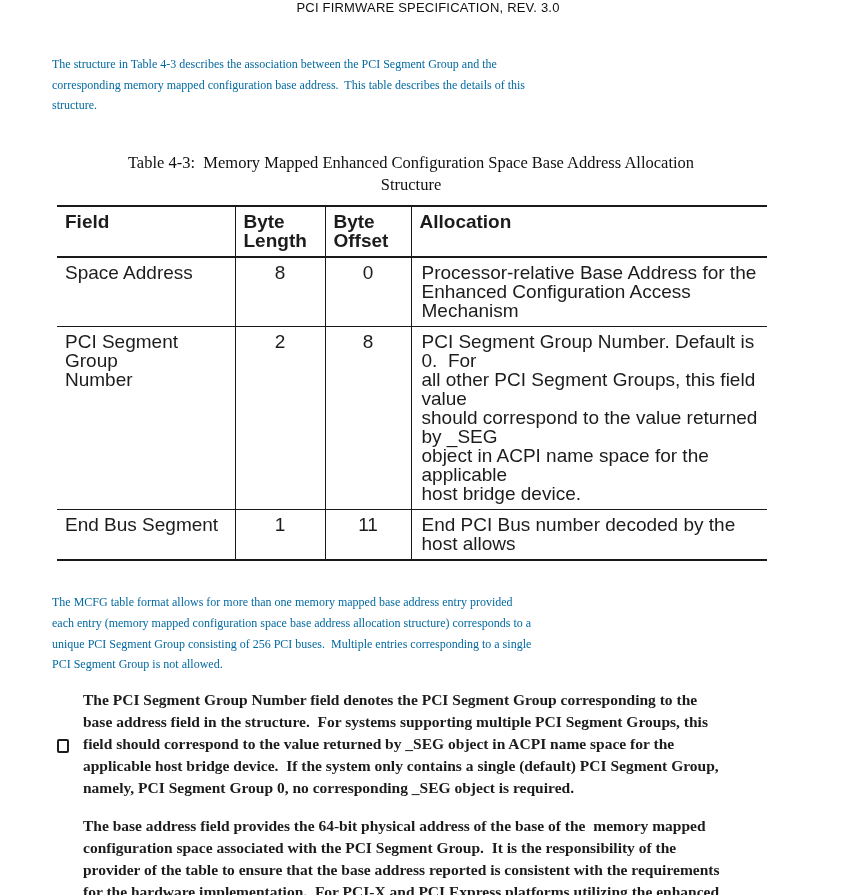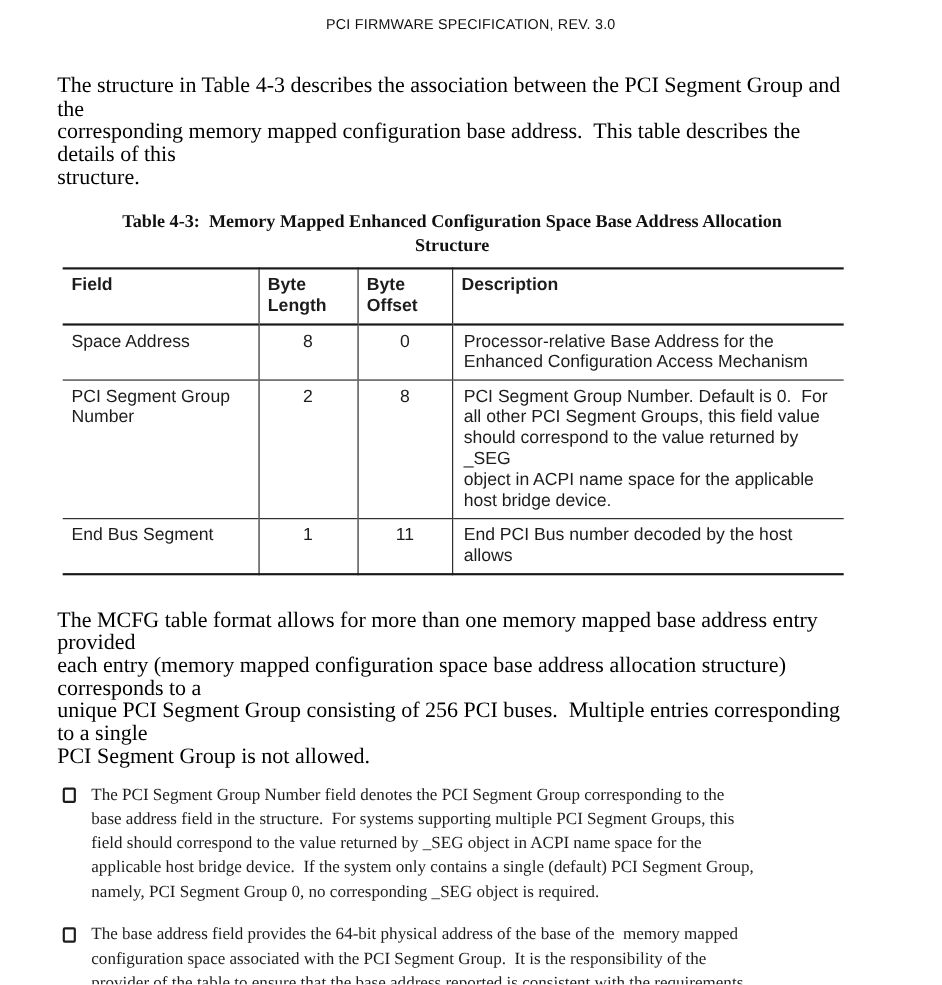--- a/index.html
+++ b/index.html
@@ -8,58 +8,57 @@
     position: relative;
     width: 856px;
     height: 895px;
     margin: 0 auto;
     background: #ffffff;
     color: #1c1c1c;
     overflow: hidden;
     font-family: "Liberation Serif", "DejaVu Serif", serif;
   }
   .running-header {
-    padding-top: 14px;
     text-align: center;
     font-family: "Liberation Sans", "DejaVu Sans", sans-serif;
     font-size: 13px;
     letter-spacing: 0.2px;
     color: #111111;
     white-space: pre-wrap;
   }
   .content {
     margin-left: 52px;
     width: 718px;
   }
   .body-para {
-    font-size: 20px;
+    font-size: 12px;
     line-height: 20.7px;
     white-space: pre-wrap;
-    color: #000000;
+    color: #0369a1;
     font-family: Liberation Serif, serif;
   }
   .intro-para { margin-top: 39px; }
   .table-caption {
-    margin-top: 18px;
+    margin-top: 36px;
     text-align: center;
-    font-weight: bold;
+    font-weight: normal;
     font-size: 16.5px;
     line-height: 22px;
     white-space: pre-wrap;
     color: #111111;
   }
   table.spec-table {
     margin-top: 9px;
     margin-left: 5px;
     width: 710px;
     border-collapse: collapse;
     border-top: 2px solid #1a1a1a;
     border-bottom: 2px solid #1a1a1a;
     font-family: "Liberation Sans", "DejaVu Sans", sans-serif;
-    font-size: 16px;
+    font-size: 19px;
     line-height: 19px;
     table-layout: fixed;
   }
   table.spec-table col.c-field  { width: 178px; }
   table.spec-table col.c-blen   { width: 90px; }
   table.spec-table col.c-boff   { width: 86px; }
   table.spec-table th, table.spec-table td {
     border-left: 1.5px solid #1a1a1a;
     padding: 5px 8px 6px 8px;
     vertical-align: top;
@@ -70,22 +69,23 @@
   table.spec-table thead th { border-bottom: 2px solid #1a1a1a; font-weight: bold; }
   table.spec-table tbody tr + tr td { border-top: 1.5px solid #1a1a1a; }
   table.spec-table .num { text-align: center; }
   table.spec-table td.desc-cell { padding-left: 10px; }
   .row1-pad td { padding-bottom: 16px; }
   .row3-pad td { padding-bottom: 14px; }
   .mcfg-para { margin-top: 31px; }
   .bullet-list { margin-top: 12px; }
   .bullet-item {
     display: flex;
-    align-items: flex-start;
+    align-items: center;
     margin-top: 14px;
+    font-weight: bold;
   }
   .bullet-item + .bullet-item { margin-top: 17px; }
   .bullet-marker {
     flex: 0 0 auto;
     width: 12px;
     height: 14px;
     margin: 4px 14px 0 5px;
     border: 2px solid #1c1c1c;
     border-radius: 2px;
     background: #ffffff;
@@ -120,21 +120,21 @@
           <col class="c-boff">
           <col class="c-desc">
       </colgroup>
       <thead>
         <tr>
           <th>Field</th>
           <th>Byte
 Length</th>
           <th>Byte
 Offset</th>
-          <th>Description</th>
+          <th>Allocation</th>
         </tr>
       </thead>
       <tbody>
         <tr class="row1-pad">
           <td>Space Address</td>
           <td class="num">8</td>
           <td class="num">0</td>
           <td class="desc-cell">Processor-relative Base Address for the
 Enhanced Configuration Access Mechanism</td>
         </tr>

